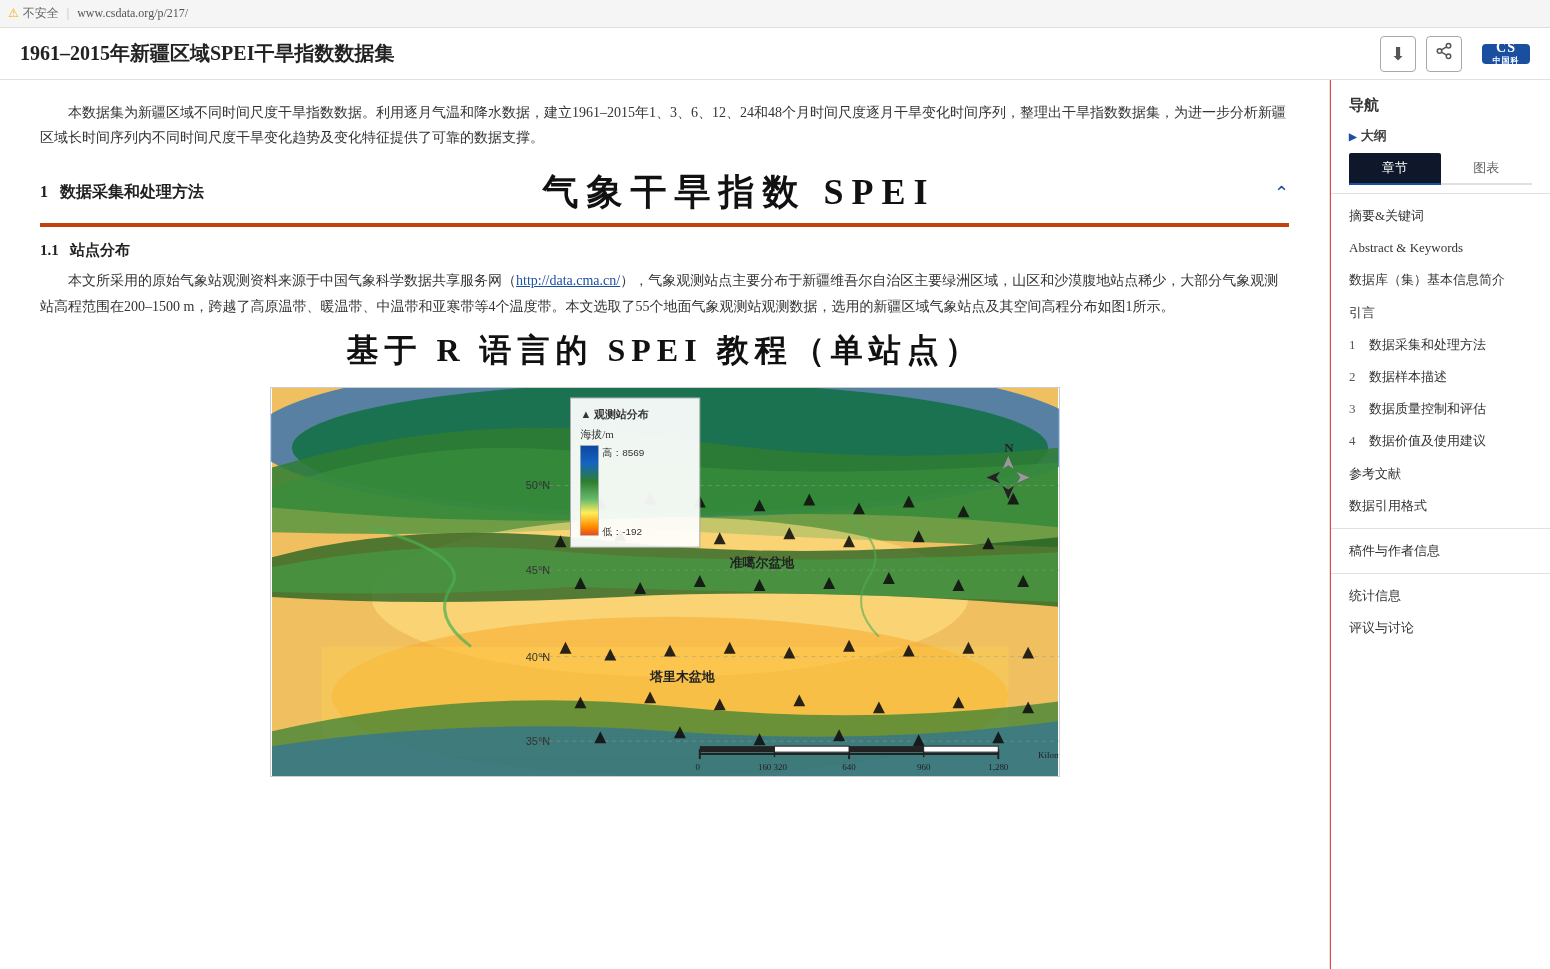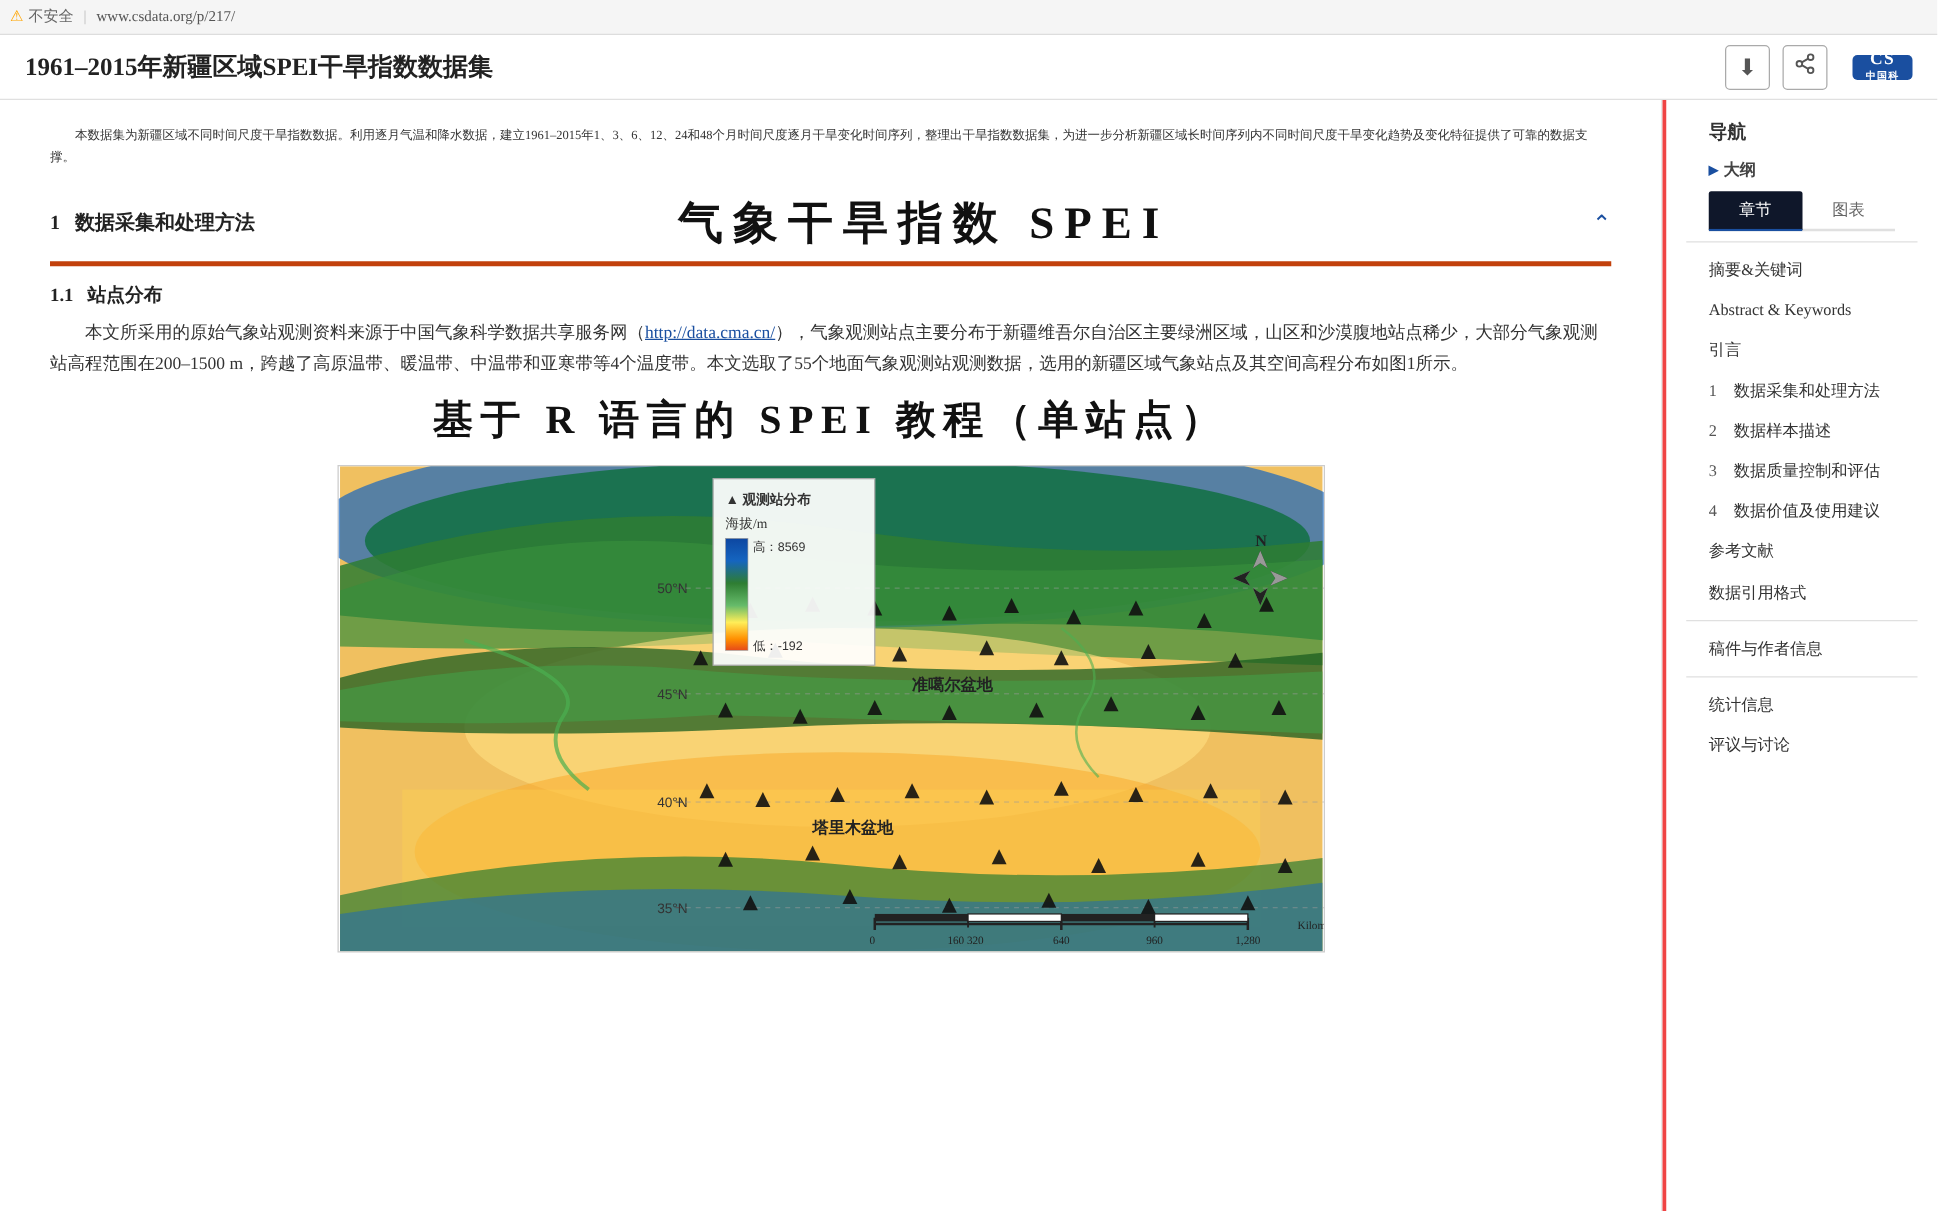--- a/index.html
+++ b/index.html
@@ -100,21 +100,21 @@
     
     .content-area {
       flex: 1;
       overflow-y: auto;
       padding: 20px 40px;
       border-right: 1px solid #e0e0e0;
     }
 
     
     .abstract-para {
-      font-size: 10px;
+      font-size: 14px;
       line-height: 1.8;
       text-indent: 2em;
       margin-bottom: 8px;
       color: #333;
     }
 
     
     .section-heading {
       display: flex;
       align-items: center;
@@ -186,24 +186,24 @@
 
     .map-svg {
       width: 100%;
       height: 100%;
     }
 
     
     .sidebar {
       width: 220px;
       min-width: 220px;
-      padding: 12px 16px;
+      padding: 12px 0;
       overflow-y: auto;
       background: #fff;
-      border-left: 3px solid #ef4444;
+      border-left: 1px solid #ef4444;
     }
 
     .sidebar-header {
       font-size: 15px;
       font-weight: bold;
       color: #333;
       padding: 4px 18px 8px 18px;
       display: flex;
       align-items: center;
       gap: 6px;
@@ -515,20 +515,23 @@
 
     <hr class="sidebar-divider">
 
     <div class="nav-item">
       <span>摘要&amp;关键词</span>
     </div>
     <div class="nav-item">
       <span>Abstract &amp; Keywords</span>
     </div>
     <div class="nav-item">
+      <span>数据库（集）基本信息简介</span>
+    </div>
+    <div class="nav-item">
       <span>引言</span>
     </div>
     <div class="nav-item">
       <span class="item-num">1  </span>
       <span>数据采集和处理方法</span>
     </div>
     <div class="nav-item">
       <span class="item-num">2  </span>
       <span>数据样本描述</span>
     </div>

